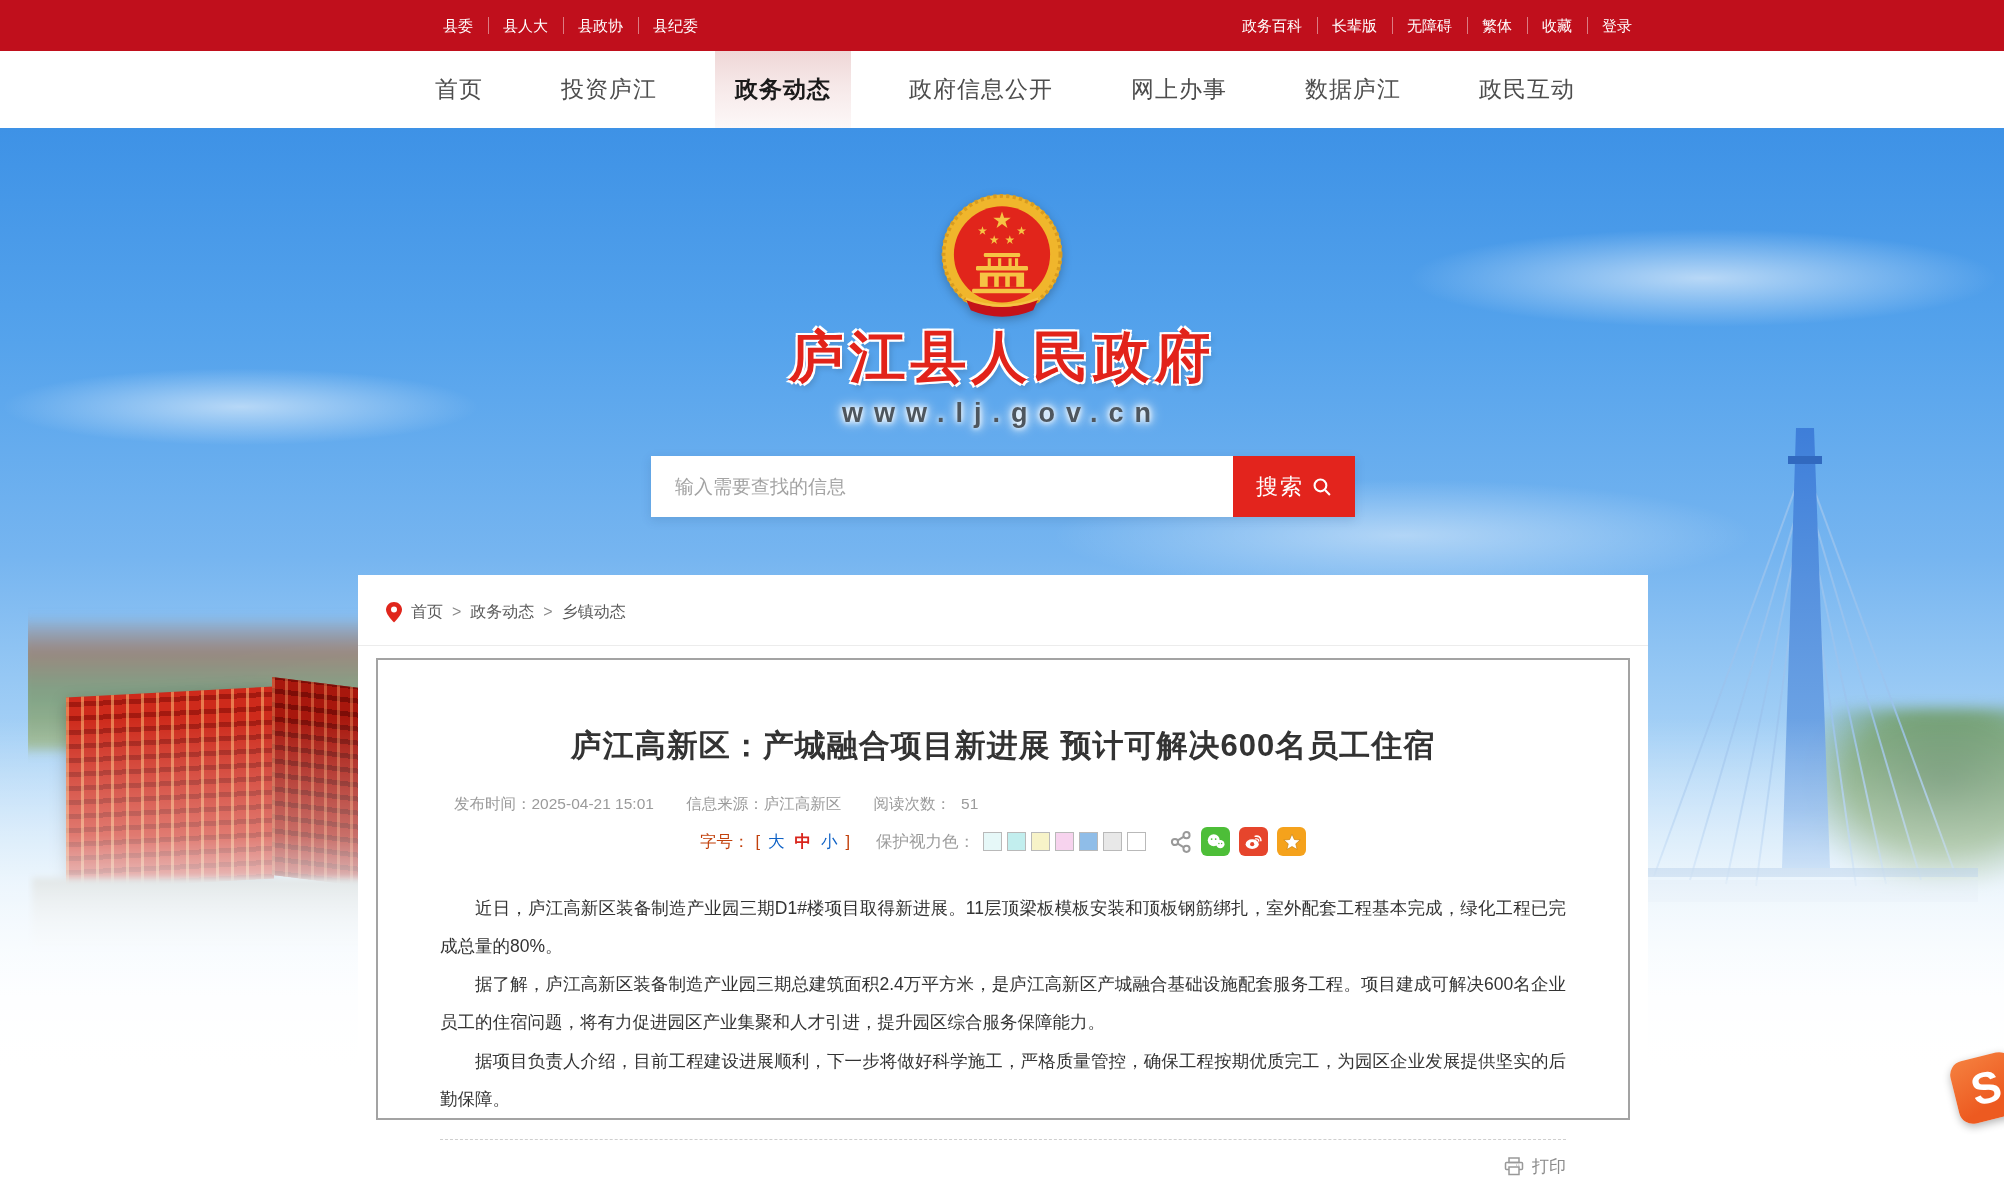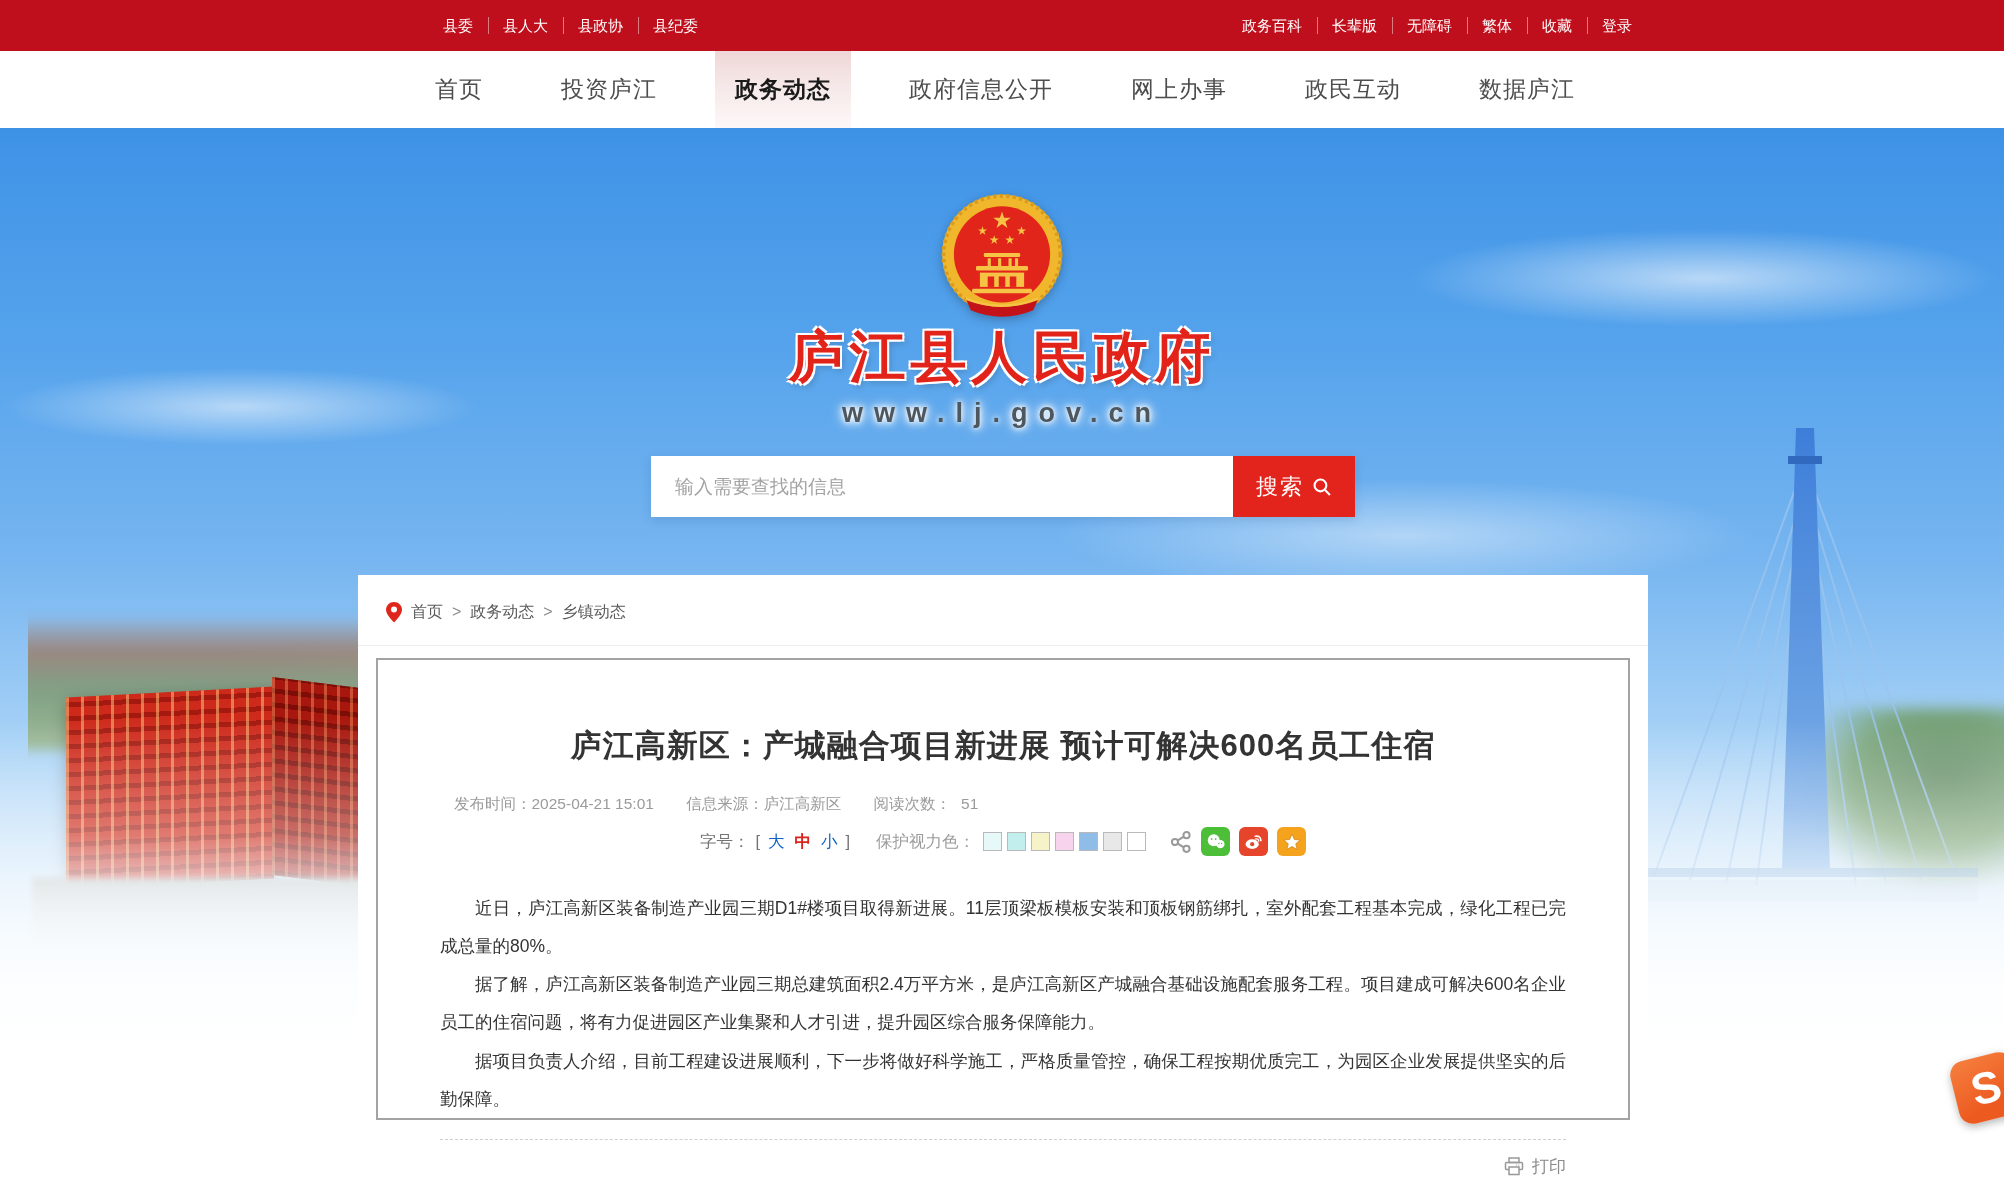--- a/index.html
+++ b/index.html
@@ -91,21 +91,21 @@
 
   .card { margin:12px 18px 0; border:2px solid #a3a3a3; height:462px; padding:16px 62px; background:#fff; }
   .article-title { margin-top:49px; text-align:center; font-size:31px; font-weight:bold;
                    color:#333; letter-spacing:1px; }
   .meta-row { margin-top:27px; text-align:left; font-size:15.5px; color:#9b9b9b; }
   .meta-row .meta-item { margin:0 14px; }
   .meta-views-value { margin-left:10px; }
 
   .controls-row { margin-top:12px; display:flex; justify-content:center; align-items:center;
                   gap:6px; font-size:16.5px; }
-  .fs-blue { color:#737373; }
+  .fs-blue { color:#c2410c; }
   .fs-opt { cursor:pointer; padding:0 2px; color:#0f62c6; }
   .fs-opt.mid { color:#d9251c; font-weight:bold; }
   .eyecare-label { color:#9b9b9b; margin-left:20px; }
   .swatch-group { display:flex; gap:5px; margin-left:2px; }
   .swatch { width:19px; height:19px; border:1px solid #b9b9b9; cursor:pointer; background:#fff; }
   .share-cluster { display:flex; align-items:center; gap:9px; margin-left:18px; }
   .icon-badge { width:29px; height:29px; border-radius:6px; display:flex; align-items:center;
                 justify-content:center; cursor:pointer; }
   .icon-badge.wechat { background:#4dbe38; }
   .icon-badge.weibo { background:#e6452c; }
@@ -146,22 +146,22 @@
   </div>
 </div>
 
 <div class="mainnav">
   <div class="mainnav-inner">
     <div class="nav-item">首页</div>
     <div class="nav-item">投资庐江</div>
     <div class="nav-item active">政务动态</div>
     <div class="nav-item">政府信息公开</div>
     <div class="nav-item">网上办事</div>
+    <div class="nav-item">数据庐江</div>
     <div class="nav-item">政民互动</div>
-    <div class="nav-item">数据庐江</div>
   </div>
 </div>
 
 <div class="banner">
   <div class="clouds"></div>
 
   <div class="decor-building">
     <div class="bld-horizon"></div>
     <div class="bld-front"></div>
     <div class="bld-side"></div>

